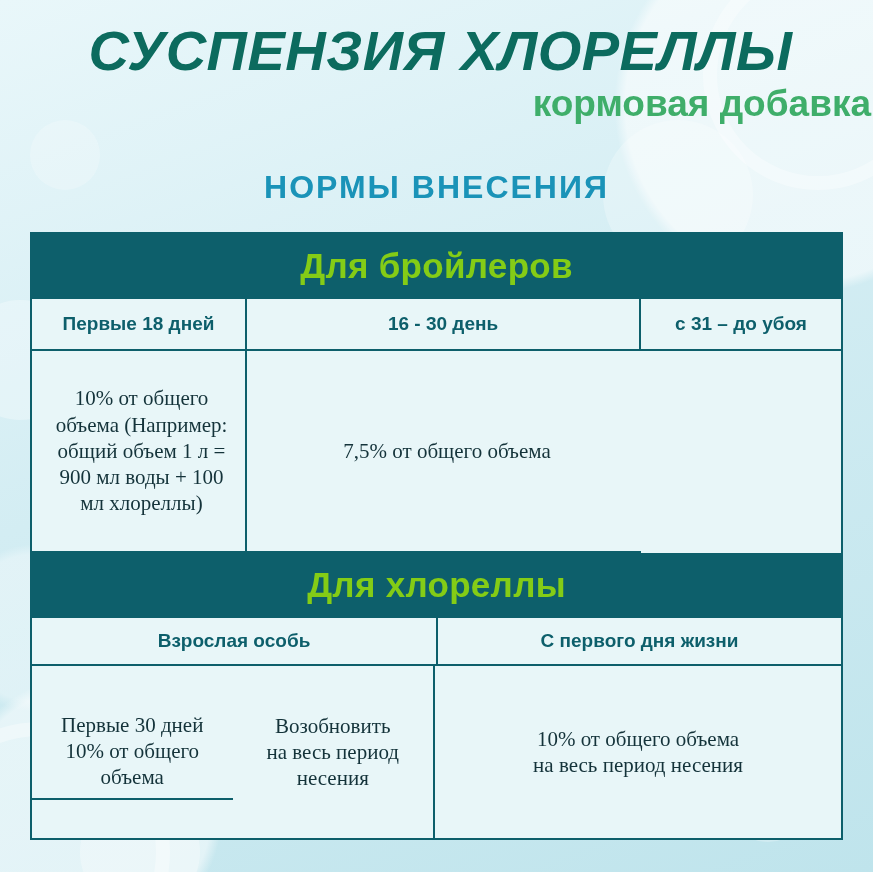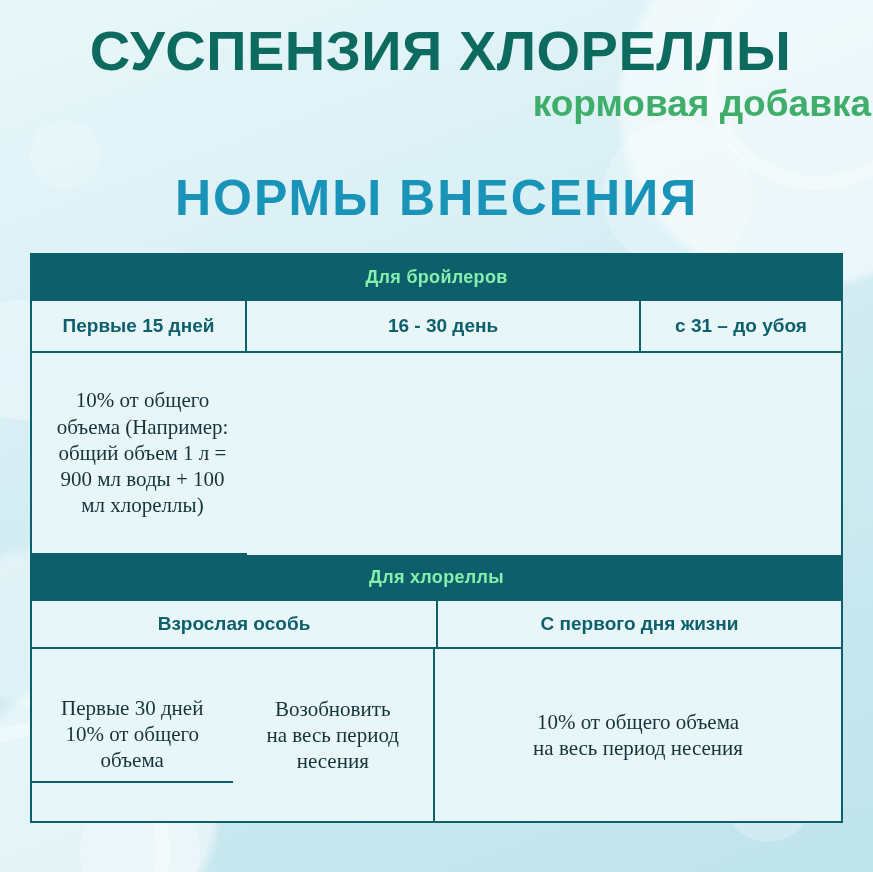--- a/index.html
+++ b/index.html
@@ -52,51 +52,52 @@
   .title-main {
     margin: 22px 0 0 8px;
     text-align: center;
     font-size: 56px;
     font-weight: bold;
     letter-spacing: 0.5px;
     color: #0c6b5e;
     line-height: 1.02;
     text-transform: uppercase;
     font-family: "Liberation Sans", sans-serif;
+    font-style: italic;
   }
   .title-sub {
     margin: 4px 0 0 0;
     text-align: right;
     padding-right: 2px;
     font-size: 37px;
     font-weight: bold;
     color: #3fae6a;
     font-family: "Liberation Sans", sans-serif;
   }
   .section-heading {
     margin: 44px 0 26px 0;
     text-align: center;
-    font-size: 50px;
+    font-size: 32px;
     font-weight: bold;
     letter-spacing: 2px;
     color: #1a93b8;
     text-transform: uppercase;
   }
 
   .table {
     width: 813px;
     margin: 0 auto;
     border: 2px solid #0d5f6b;
     background: #e8f6f8;
   }
   .band {
     background: #0d5f6b;
-    color: #86efac;
-    text-align: center;
-    font-size: 18px;
+    color: #84cc16;
+    text-align: center;
+    font-size: 35px;
     font-weight: bold;
     padding: 12px 0 13px 0;
     letter-spacing: 0.3px;
   }
   .row { display: flex; }
   .cell {
     border-right: 2px solid #0d5f6b;
     border-bottom: 2px solid #0d5f6b;
     display: flex;
     align-items: center;
@@ -168,33 +169,36 @@
     <div class="title-sub">кормовая добавка</div>
 
     <h2 class="section-heading">НОРМЫ ВНЕСЕНИЯ</h2>
 
     <div class="table">
 
       <div class="band">Для бройлеров</div>
 
       <div class="row">
         <div class="cell c1 h-head">
-          <span class="hdr hdr-sans">Первые 15 дней</span>
+          <span class="hdr hdr-sans">Первые 18 дней</span>
         </div>
         <div class="cell c2 h-head">
           <span class="hdr hdr-sans">16 - 30 день</span>
         </div>
         <div class="cell c3 h-head">
           <span class="hdr hdr-sans">с 31 – до убоя</span>
         </div>
       </div>
 
       <div class="row">
         <div class="cell c1 h-body">
           <span class="body-txt">10% от общего объема (Например: общий объем 1 л = 900 мл воды + 100 мл хлореллы)</span>
+        </div>
+        <div class="cell c2 h-body">
+          <span class="body-txt">7,5% от общего объема</span>
         </div>
       </div>
 
       <div class="band">Для хлореллы</div>
 
       <div class="row">
         <div class="cell l2 h-lhead">
           <span class="hdr hdr-sans">Взрослая особь</span>
         </div>
         <div class="cell l1 h-lhead">

